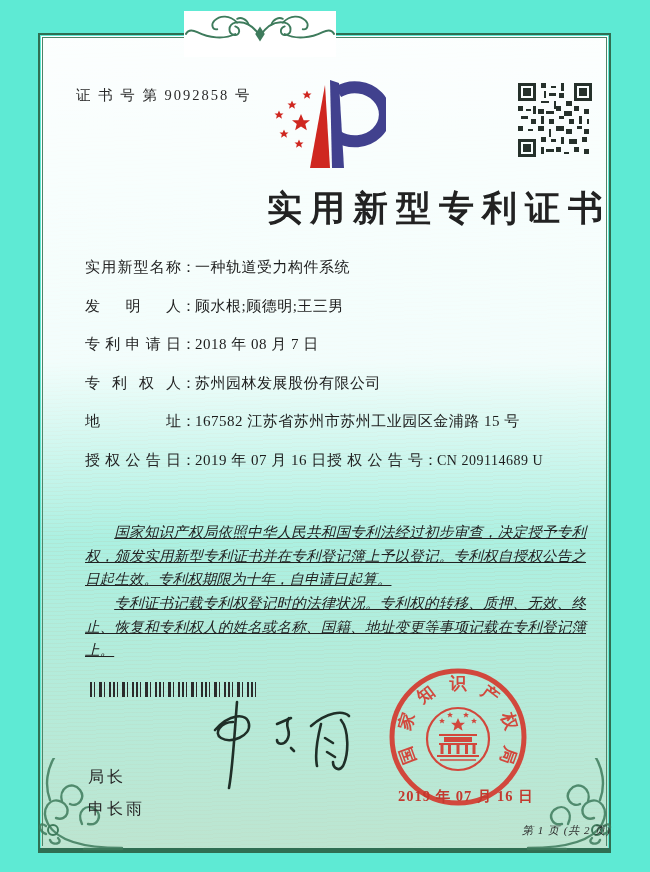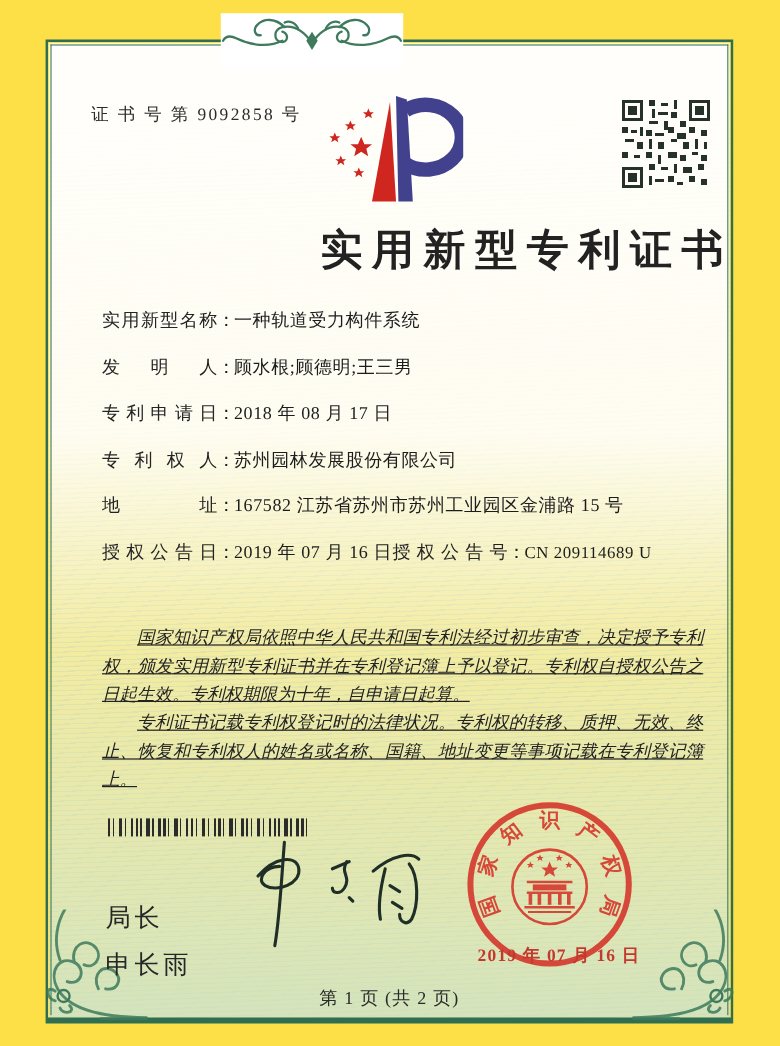--- a/index.html
+++ b/index.html
@@ -1,16 +1,16 @@
 <!DOCTYPE html>
 <html><head>
 <meta charset="utf-8">
 <style>
   html,body{margin:0;padding:0;background:#ffffff;}
-  .page{position:relative;width:650px;height:872px;background:#fde047;overflow:hidden;
+  .page{position:relative;width:650px;height:872px;background:#5eead4;overflow:hidden;
         font-family:"Liberation Serif","DejaVu Serif",serif;color:#1c1c1c;}
   
   .frame{position:absolute;left:38px;top:33px;right:39px;bottom:19px;
          border:2px solid #2f6e52;border-bottom-width:5px;}
   .frame-inner{position:absolute;inset:2px;border:1px solid #4d8468;border-bottom:none;}
   
   .texture{position:absolute;left:41px;top:36px;right:42px;bottom:24px;
     background:
       linear-gradient(180deg, rgba(255,255,255,.98) 0%, rgba(255,255,255,.92) 40%,
                       rgba(235,245,236,.55) 62%, rgba(214,233,216,.75) 88%, rgba(205,228,208,.85) 100%),
@@ -29,29 +29,29 @@
   .grant2{position:absolute;left:242px;top:0;}
   .grant2 .fvalue{font-size:14px;}
   .paras{position:absolute;left:85px;top:521px;right:64px;font-size:14.6px;line-height:1.62;
          text-align:justify;font-style:italic;color:#222;}
   .paras p{margin:0;text-indent:2em;text-decoration:underline;}
   .barcode{position:absolute;left:90px;top:682px;width:166px;height:15px;
     background:repeating-linear-gradient(90deg,
       #2b2b2b 0 2px, transparent 2px 4px, #2b2b2b 4px 5px, transparent 5px 9px,
       #2b2b2b 9px 12px, transparent 12px 14px, #2b2b2b 14px 15px, transparent 15px 19px,
       #2b2b2b 19px 21px, transparent 21px 23px);}
-  .director{position:absolute;left:88px;top:751px;font-size:21px;letter-spacing:3px;
+  .director{position:absolute;left:88px;top:767px;font-size:16px;letter-spacing:3px;
             font-family:"Liberation Sans","DejaVu Sans",sans-serif;color:#262626;}
   .director div{margin-bottom:11px;}
   .signature{position:absolute;left:185px;top:696px;width:170px;height:100px;}
   .seal{position:absolute;left:385px;top:664px;width:146px;height:146px;opacity:.9;}
   .seal-date{position:absolute;left:398px;top:787px;width:140px;font-size:14.5px;
              color:#c3392e;letter-spacing:1px;font-weight:600;}
-  .footer{position:absolute;left:38px;right:39px;top:823px;text-align:center;
-          font-size:15px;letter-spacing:1px;color:#2a2a2a;}
+  .footer{position:absolute;left:38px;right:39px;top:823px;text-align:right;
+          font-size:11px;letter-spacing:1px;color:#2a2a2a;font-style:italic;}
   .flourish-top{position:absolute;left:184px;top:11px;width:152px;height:46px;background:#fff;}
   .corner{position:absolute;top:758px;width:96px;height:94px;}
   .corner.left{left:28px;}
   .corner.right{left:526px;transform:scaleX(-1);}
   svg{display:block;width:100%;height:100%;}
 </style>
 </head>
 <body>
 
 <div class="page">
@@ -187,21 +187,21 @@
   <div class="title">实用新型专利证书</div>
 
   <div class="fields">
     <div class="frow">
       <span class="flabel">实用新型名称</span><span class="colon">：</span><span class="fvalue">一种轨道受力构件系统</span>
     </div>
     <div class="frow">
       <span class="flabel">发明人</span><span class="colon">：</span><span class="fvalue">顾水根;顾德明;王三男</span>
     </div>
     <div class="frow">
-      <span class="flabel">专利申请日</span><span class="colon">：</span><span class="fvalue">2018 年 08 月 17 日</span>
+      <span class="flabel">专利申请日</span><span class="colon">：</span><span class="fvalue">2018 年 08 月 7 日</span>
     </div>
     <div class="frow">
       <span class="flabel">专利权人</span><span class="colon">：</span><span class="fvalue">苏州园林发展股份有限公司</span>
     </div>
     <div class="frow">
       <span class="flabel">地址</span><span class="colon">：</span><span class="fvalue">167582 江苏省苏州市苏州工业园区金浦路 15 号</span>
     </div>
     <div class="frow">
       <span class="flabel">授权公告日</span><span class="colon">：</span><span class="fvalue">2019 年 07 月 16 日</span>
       <span class="grant2">

